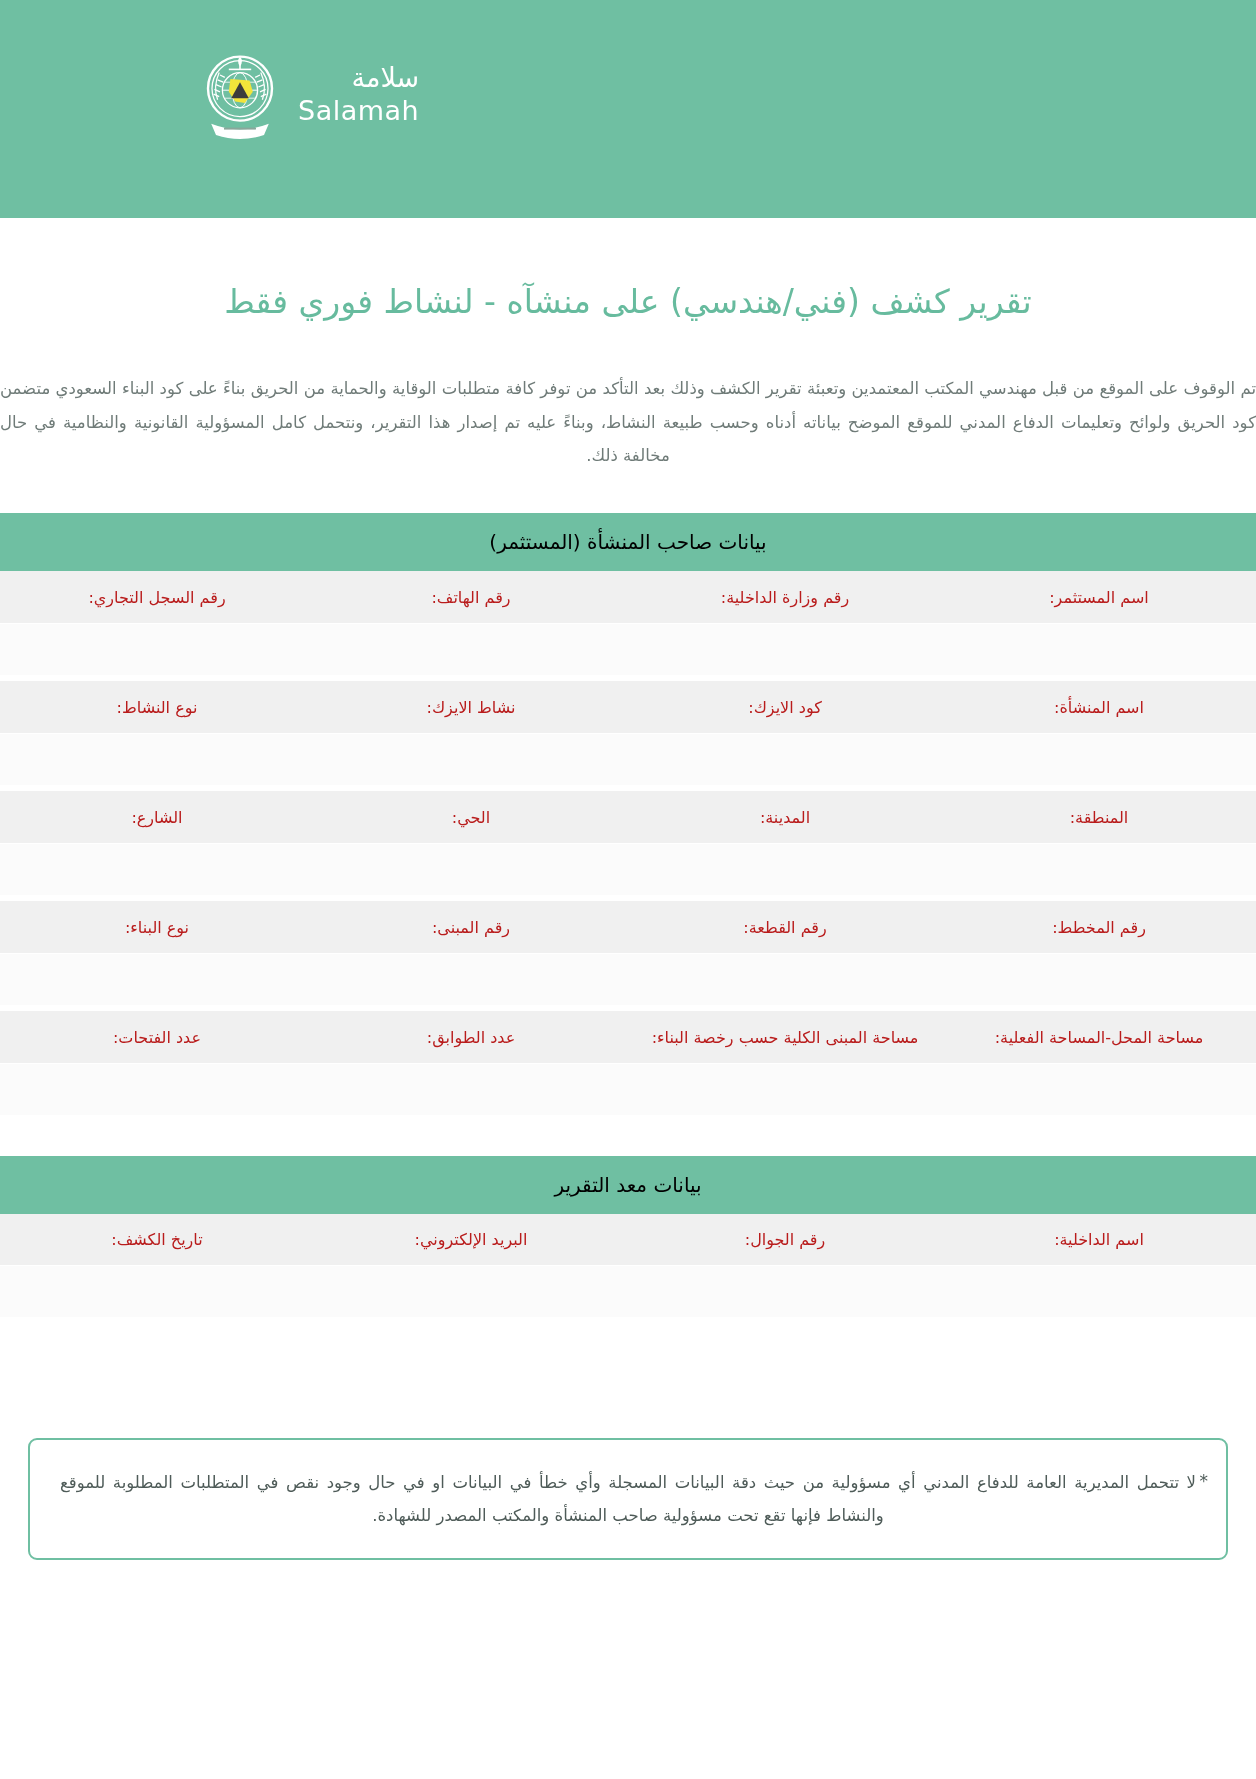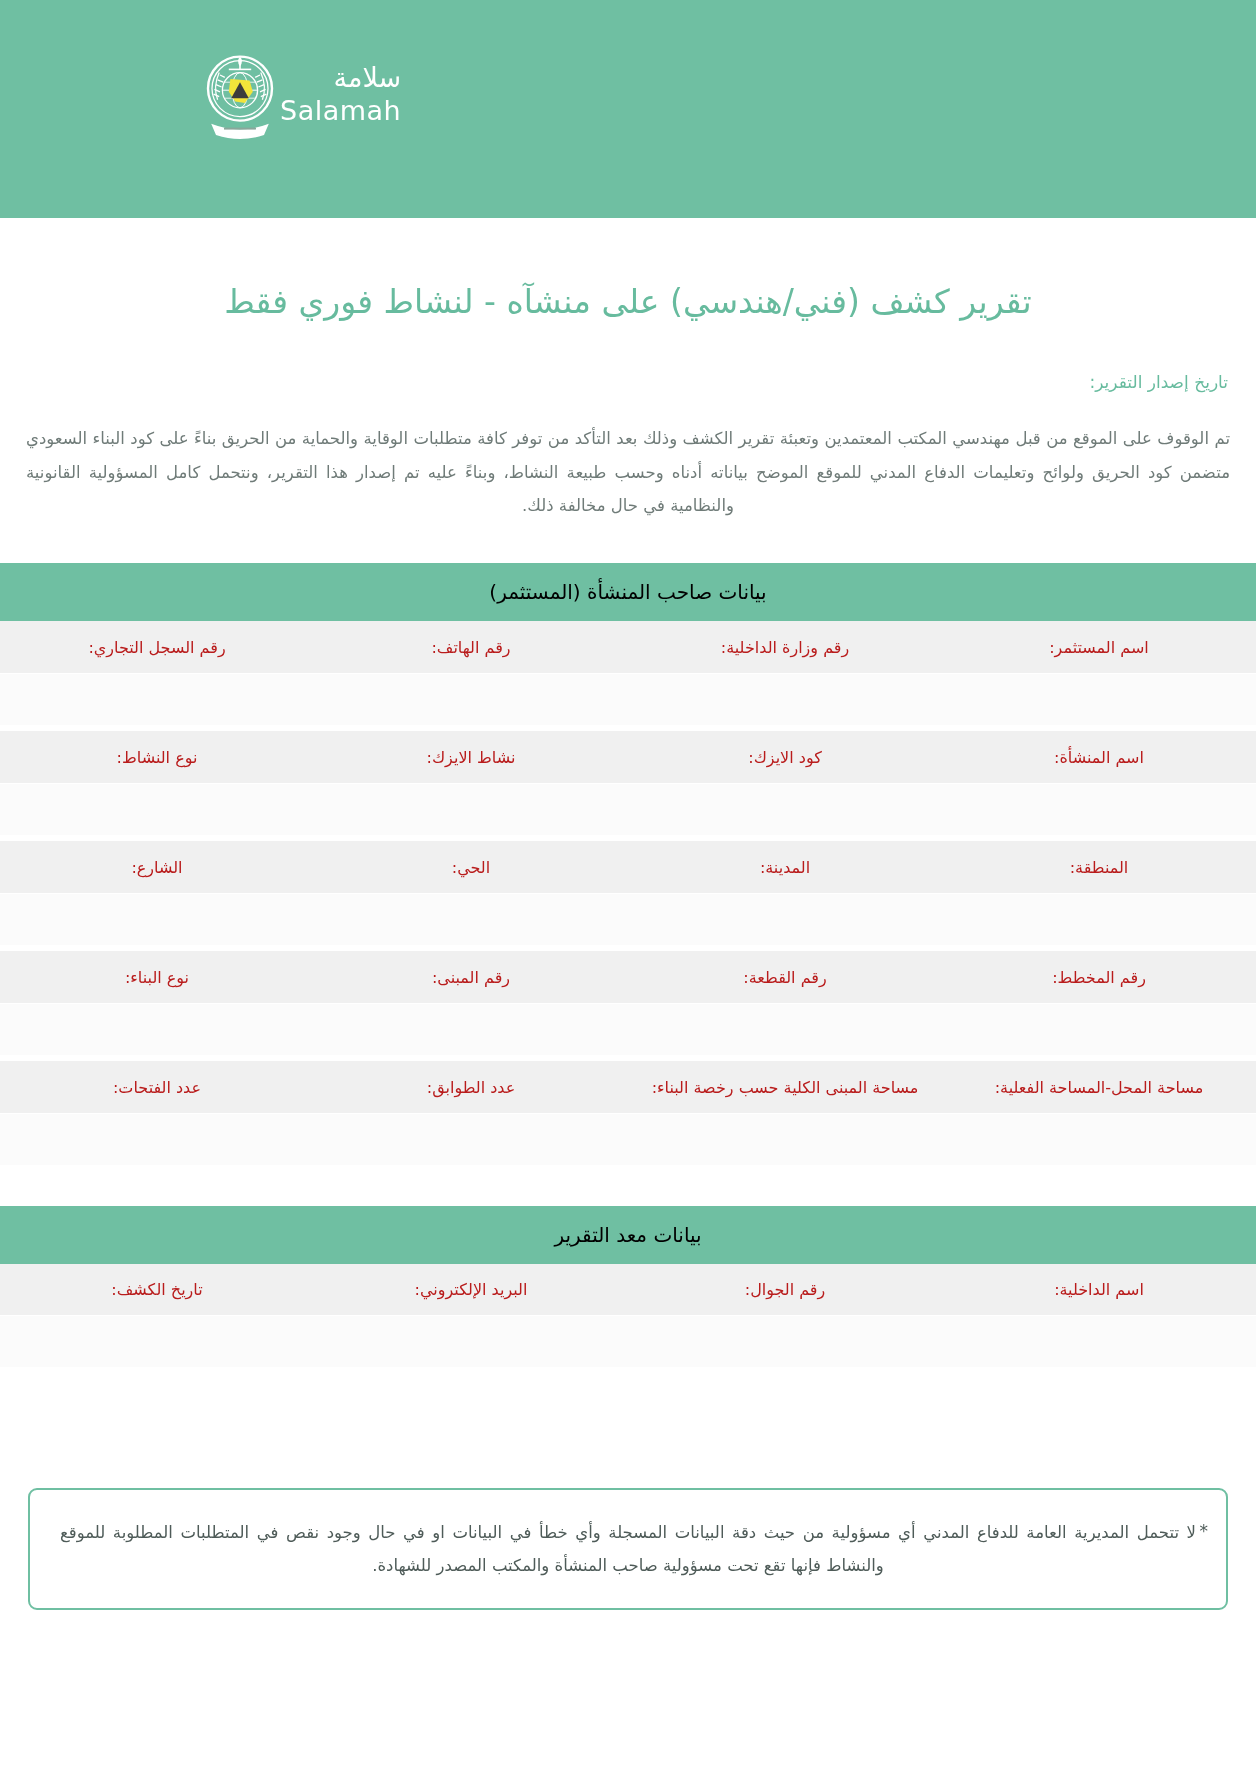--- a/index.html
+++ b/index.html
@@ -15,21 +15,21 @@
     background: #6fbfa2;
     height: 218px;
     display: flex;
     align-items: center;
     justify-content: flex-start;
     padding: 0 30px 0 0;
   }
   .brand {
     display: flex;
     align-items: center;
-    gap: 0;
+    gap: 18px;
     margin-right: auto;
     margin-left: 0;
     padding-left: 0;
     padding-right: 0;
     position: absolute;
     left: 200px;
     top: 50px;
   }
   .brand-text {
     color: #ffffff;
@@ -61,21 +61,21 @@
     margin-bottom: 30px;
   }
 
   
   .intro {
     color: #6f7b78;
     font-size: 16.5px;
     line-height: 2.05;
     text-align: justify;
     text-align-last: center;
-    padding: 0 26px;
+    padding: 0 0;
     margin-top: 10px;
   }
 
   
   .section-band {
     background: #6fbfa2;
     color: #000000;
     font-size: 20px;
     text-align: center;
     padding: 17px 0;
@@ -169,21 +169,20 @@
         <path d="M14 92 q36 14 72 0 l-6 14 q-30 10 -60 0 Z" fill="#ffffff"></path>
         <path d="M30 98 h40" stroke="#8aa79b" stroke-width="2.5"></path>
       </svg>
     </span>
   </div>
 </div>
 
 <h1 class="doc-title">تقرير كشف (فني/هندسي) على منشآه - لنشاط فوري فقط</h1>
 
 <div class="meta-wrap">
-  <div class="meta-line">تاريخ إصدار التقرير:</div>
 </div>
 
 <p class="intro">تم الوقوف على الموقع من قبل مهندسي المكتب المعتمدين وتعبئة تقرير الكشف وذلك بعد التأكد من توفر كافة متطلبات الوقاية والحماية من الحريق بناءً على كود البناء السعودي متضمن كود الحريق ولوائح وتعليمات الدفاع المدني للموقع الموضح بياناته أدناه وحسب طبيعة النشاط، وبناءً عليه تم إصدار هذا التقرير، ونتحمل كامل المسؤولية القانونية والنظامية في حال مخالفة ذلك.</p>
 
 <div class="section-band">بيانات صاحب المنشأة (المستثمر)</div>
 <table class="fields">
   <tbody>
       <tr class="label-row">
     <td>اسم المستثمر:</td>
     <td>رقم وزارة الداخلية:</td>

